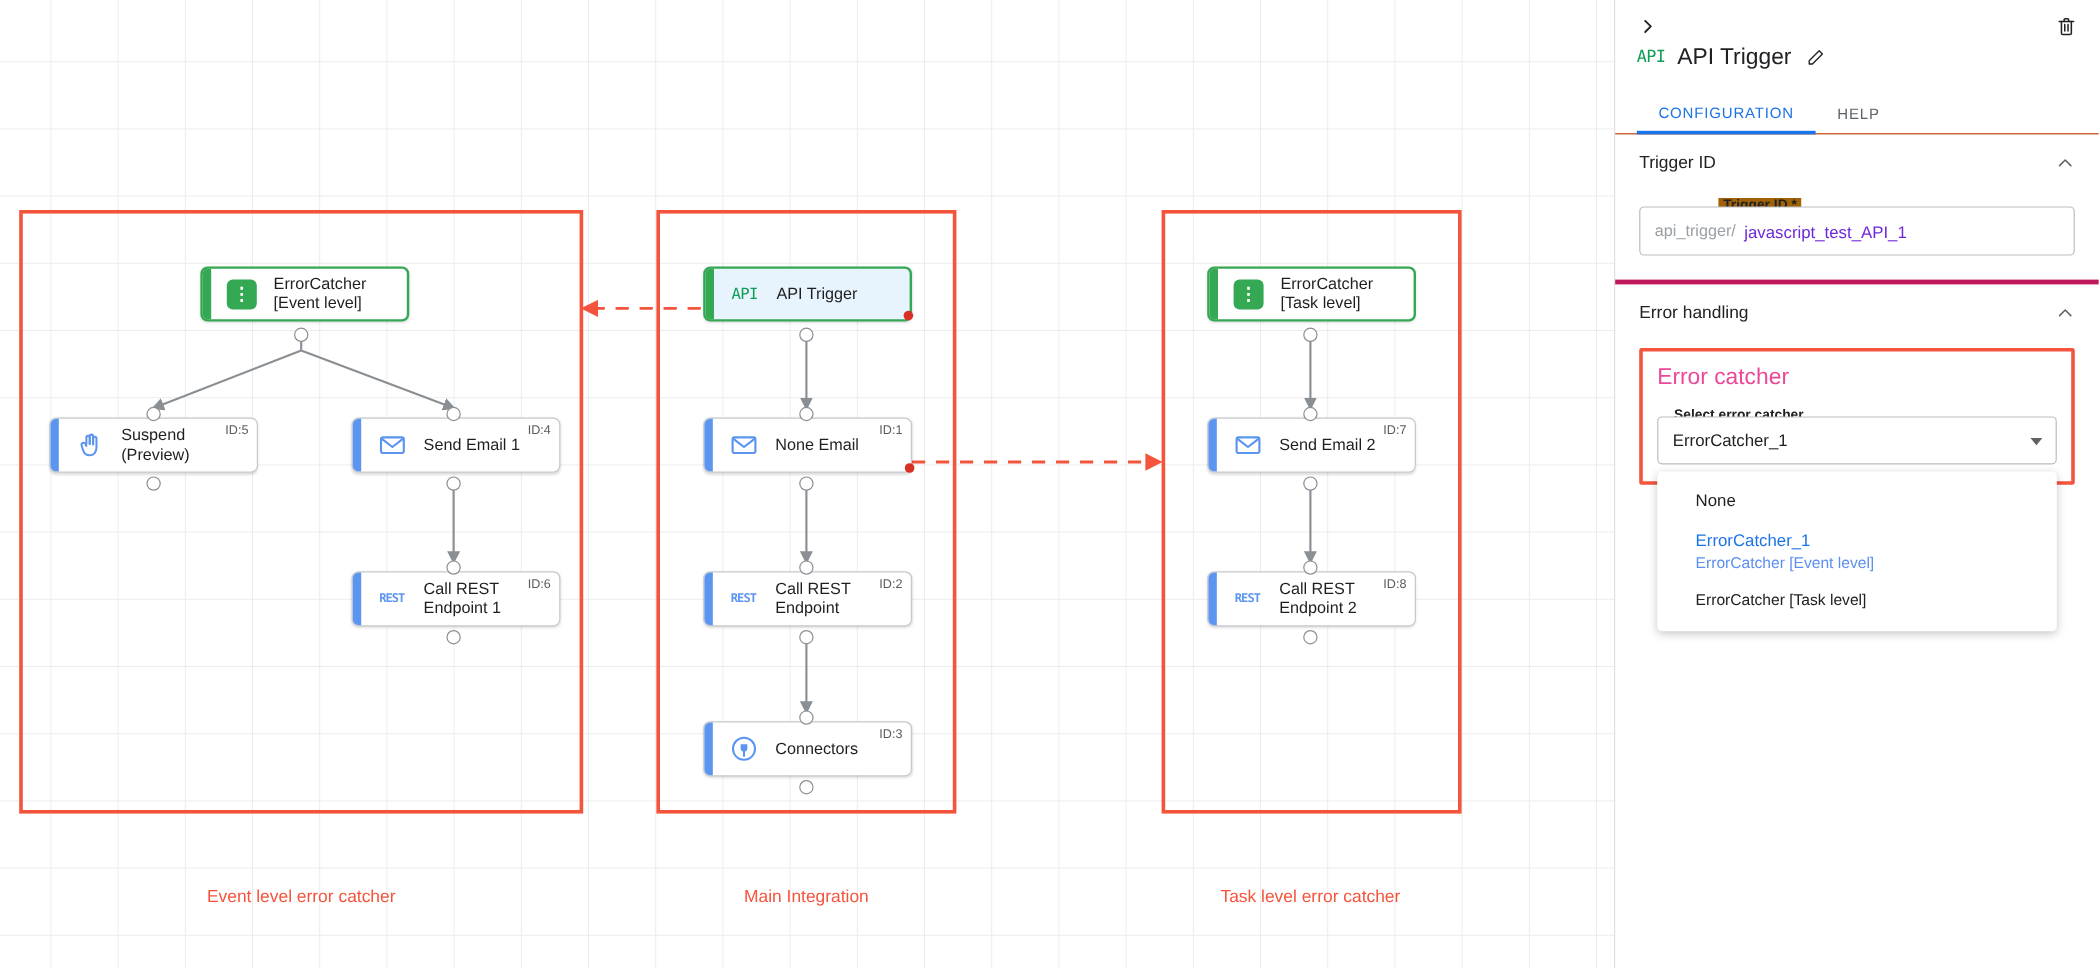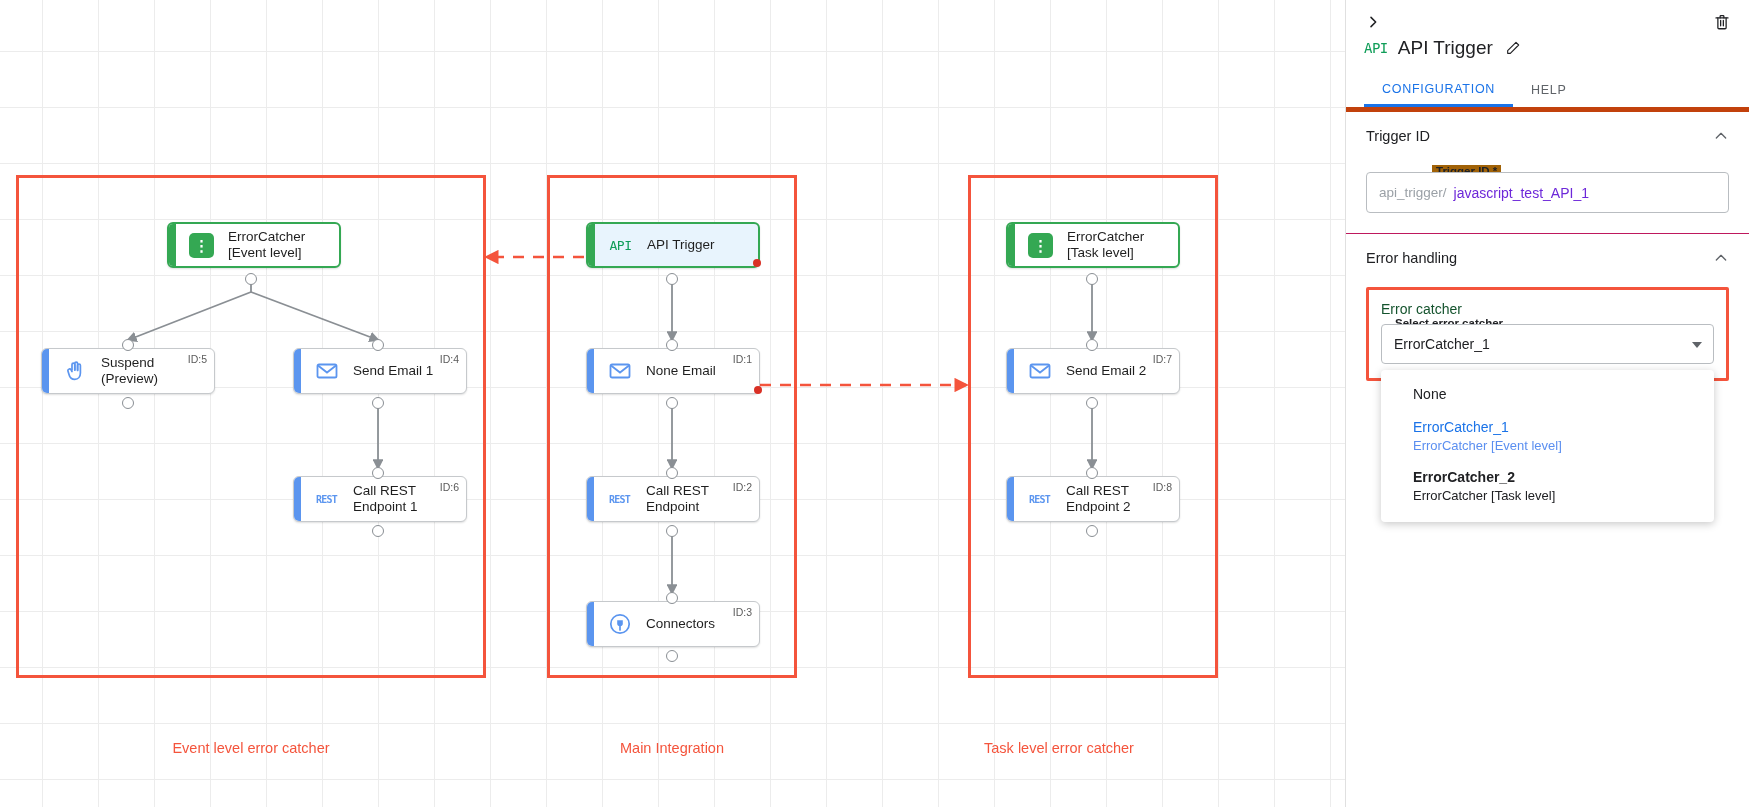--- a/index.html
+++ b/index.html
@@ -138,36 +138,35 @@
   }
   .edit-btn {
     width: 20px; height: 20px; cursor: pointer;
     display: flex; align-items: center; justify-content: center;
     background: none; border: none;
   }
 
   #tabs {
     position: relative;
     display: flex; height: 34px;
-    border-bottom: 5px solid #c2410c;
+    border-bottom: 1px solid #c2410c;
     padding-left: 18px;
-    align-items: flex-end;
   }
   .tab {
     font-size: 12.5px; letter-spacing: 0.7px;
     color: #5f6368; cursor: pointer;
     padding: 0 18px; height: 34px;
     display: flex; align-items: center; justify-content: center;
     background: none; border: none;
     font-family: "Liberation Sans", sans-serif;
   }
   .tab.active { color: #1a73e8; border-bottom: 3px solid #1a73e8; }
 
   .section {
-    border-bottom: 1px solid #be185d;
+    border-bottom: 4px solid #be185d;
     padding: 0 20px;
   }
   .section-header {
     height: 48px; display: flex; align-items: center;
     justify-content: space-between; cursor: pointer;
   }
   .section-header .title { font-size: 14.5px; color: #202124; font-weight: 500; }
   .chev { width: 16px; height: 16px; }
 
   
@@ -188,21 +187,21 @@
   .field-value { color: #6d28d9; font-size: 14px; margin-left: 7px; }
 
   
   .ec-box {
     position: relative;
     border: 3px solid #f4543c;
     border-radius: 2px;
     margin: 5px 0 18px 0;
     padding: 11px 12px 14px 12px;
   }
-  .ec-box .ec-title { font-size: 14px; color: #14532d; margin-bottom: 7px; }
+  .ec-box .ec-title { font-size: 19px; color: #ec4899; margin-bottom: 21px; }
 
   .select-box {
     position: relative; height: 40px;
     border: 1px solid #b9bdc1; border-radius: 4px;
     display: flex; align-items: center; padding: 0 12px;
     background: #fff; cursor: pointer;
   }
   .select-legend {
     position: absolute; top: -7px; left: 10px;
     background: #fff; padding: 0 4px;
@@ -246,21 +245,21 @@
 <div id="app">
 
   <div id="canvas">
 
     <div class="group-frame" style="left:16px; top:175px; width:470px; height:503px;"></div>
     <div class="group-frame" style="left:547px; top:175px; width:250px; height:503px;"></div>
     <div class="group-frame" style="left:968px; top:175px; width:250px; height:503px;"></div>
 
     <div class="group-label" style="left:251px; top:740px;">Event level error catcher</div>
     <div class="group-label" style="left:672px; top:740px;">Main Integration</div>
-    <div class="group-label" style="left:1059px; top:740px;text-align:center;">Task level error catcher</div>
+    <div class="group-label" style="left:1092px; top:740px;text-align:center;">Task level error catcher</div>
 
     <svg id="canvas-svg">
       <defs>
         <marker id="arrow" viewBox="0 0 10 10" refX="8" refY="5" markerWidth="6" markerHeight="6" orient="auto-start-reverse">
           <path d="M 0 0 L 10 5 L 0 10 z" fill="#8a8f94"></path>
         </marker>
         <marker id="arrowred" viewBox="0 0 10 10" refX="8" refY="5" markerWidth="6" markerHeight="6" orient="auto-start-reverse">
           <path d="M 0 0 L 10 5 L 0 10 z" fill="#f4543c"></path>
         </marker>
       </defs>
@@ -497,21 +496,20 @@
 
           <div class="menu">
             <div class="menu-item">
               <div class="m-main">None</div>
             </div>
             <div class="menu-item selected">
               <div class="m-main">ErrorCatcher_1</div>
               <div class="m-sub">ErrorCatcher [Event level]</div>
             </div>
             <div class="menu-item bold">
-              <div class="m-main">ErrorCatcher_2</div>
               <div class="m-sub">ErrorCatcher [Task level]</div>
             </div>
           </div>
         </div>
       </div>
     </div>
 
   </div>
 </div>
 

